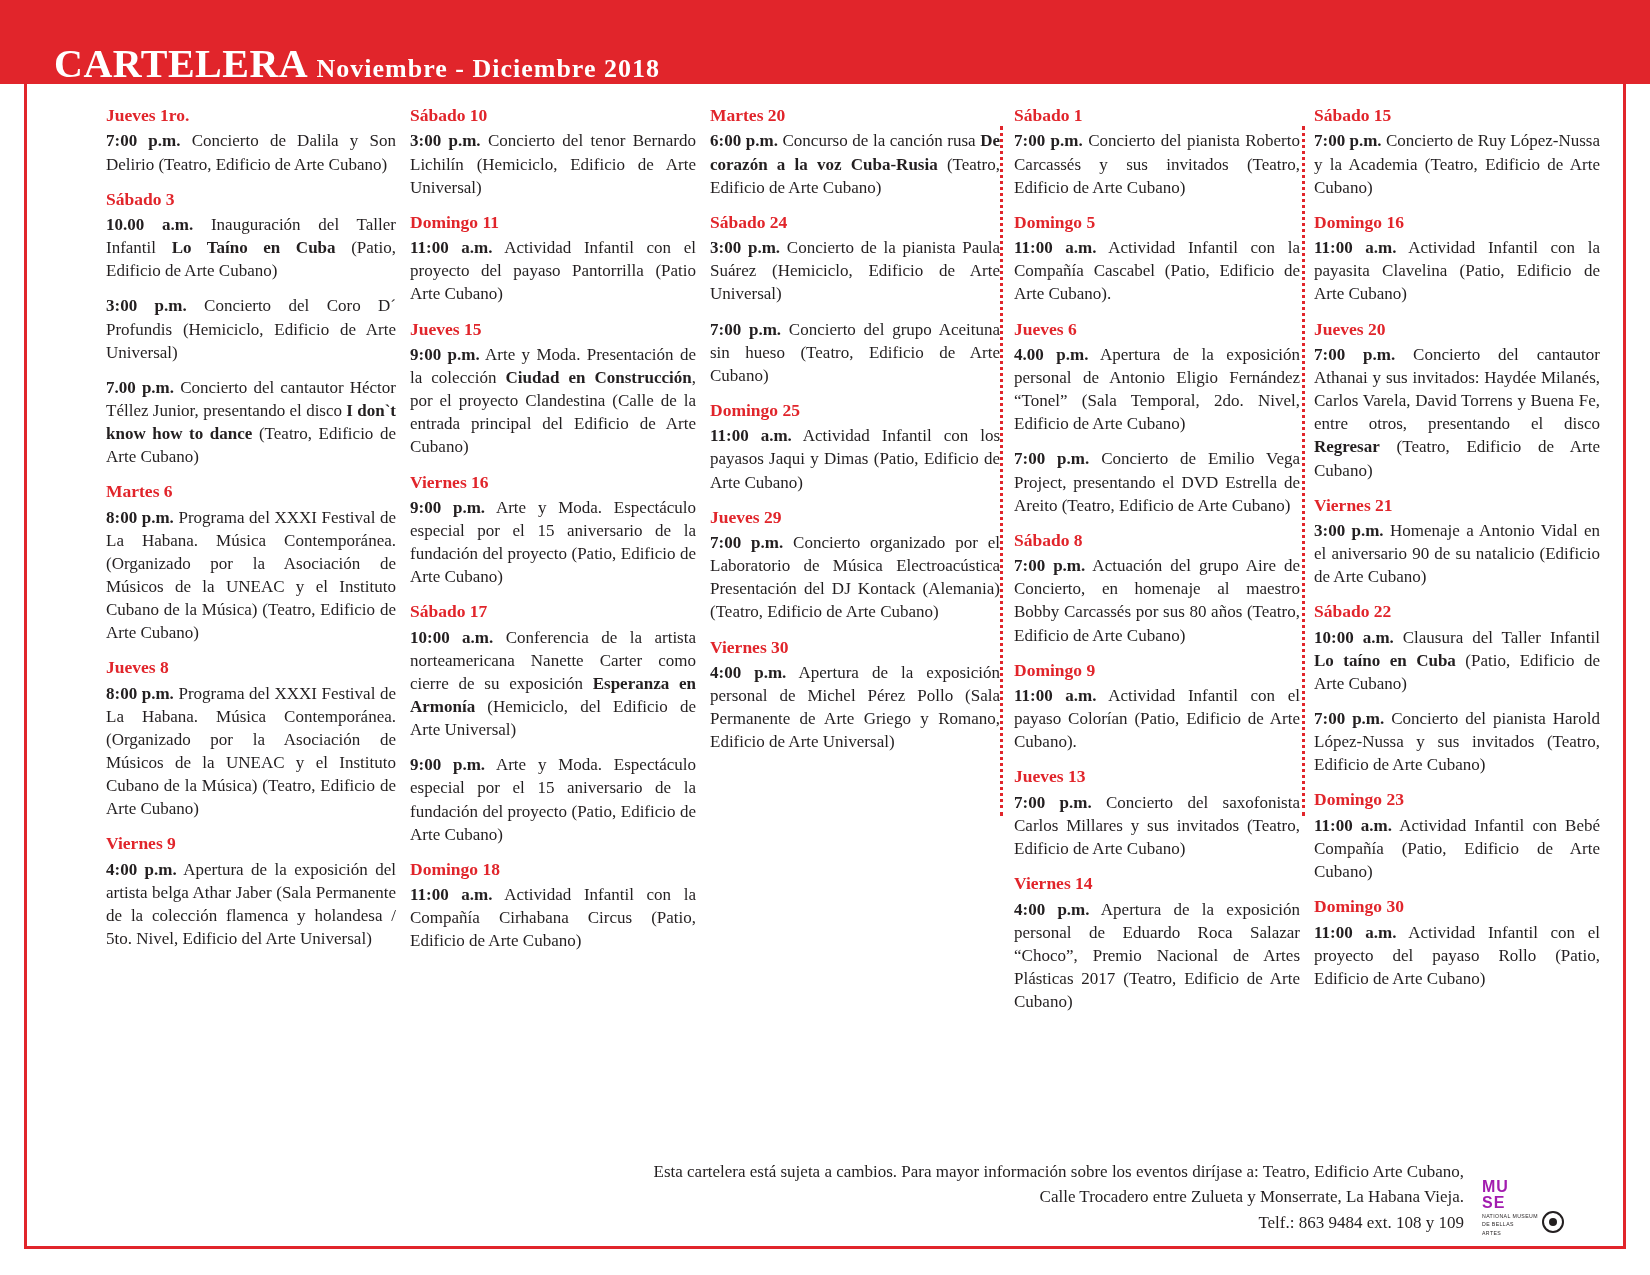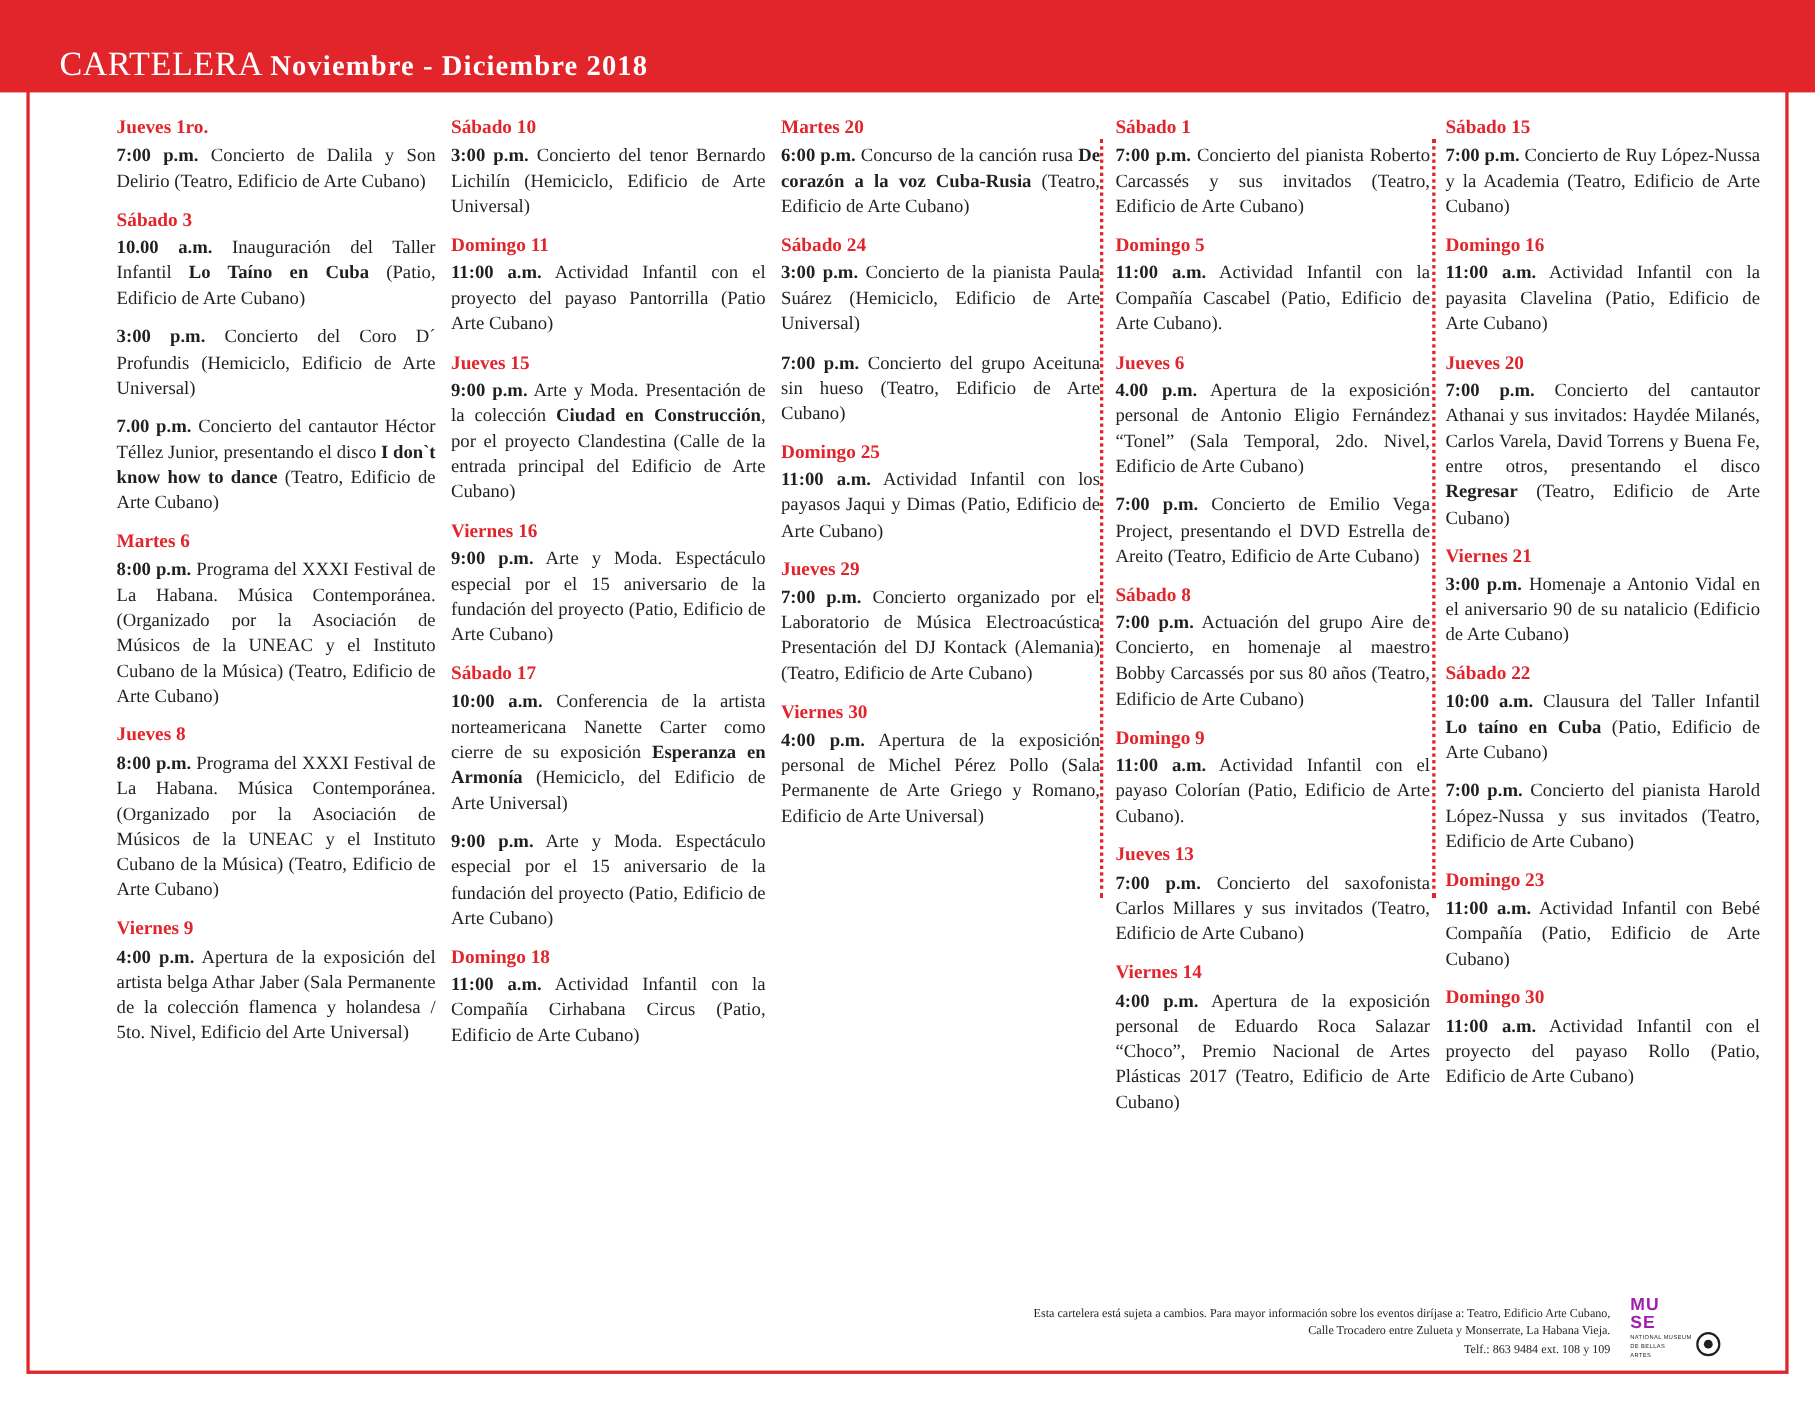--- a/index.html
+++ b/index.html
@@ -43,22 +43,22 @@
     position: absolute;
     left: 54px;
     top: 40px;
     font-family: "Liberation Serif", serif;
     font-size: 31px;
     color: #ffffff;
     letter-spacing: 0.5px;
     white-space: nowrap;
   }
   .header-title .big {
-    font-weight: normal;
-    font-size: 31px;
+    font-weight: bold;
+    font-size: 40px;
     margin-top: 22px;
   }
   .header-title .sc {
     font-weight: bold;
     font-size: 26px;
     letter-spacing: 1px;
     text-align: right;
   }
 
   .columns {
@@ -119,21 +119,21 @@
     left: 0;
     right: 0;
     bottom: 34px;
     height: 70px;
   }
   .footer-text {
     position: absolute;
     right: 186px;
     bottom: 6px;
     text-align: right;
-    font-size: 11px;
+    font-size: 17px;
     line-height: 1.5;
     color: #231f20;
   }
   .logo {
     position: absolute;
     right: 30px;
     bottom: 2px;
     width: 138px;
     text-align: left;
     font-family: "Liberation Sans", sans-serif;

